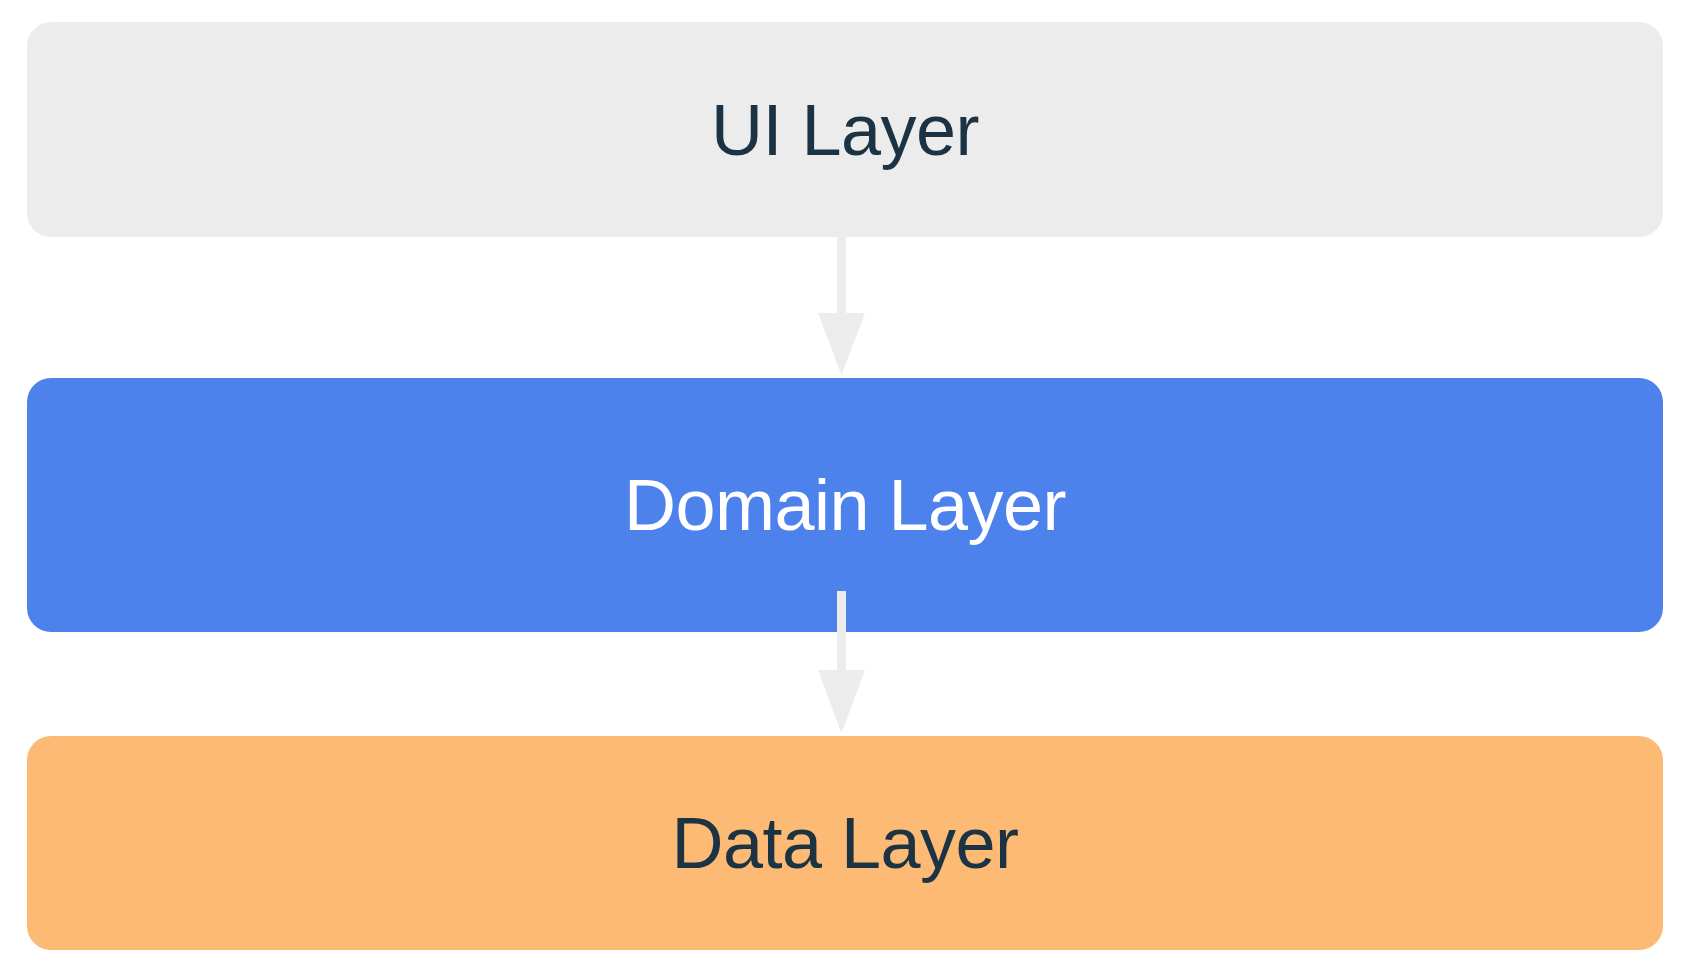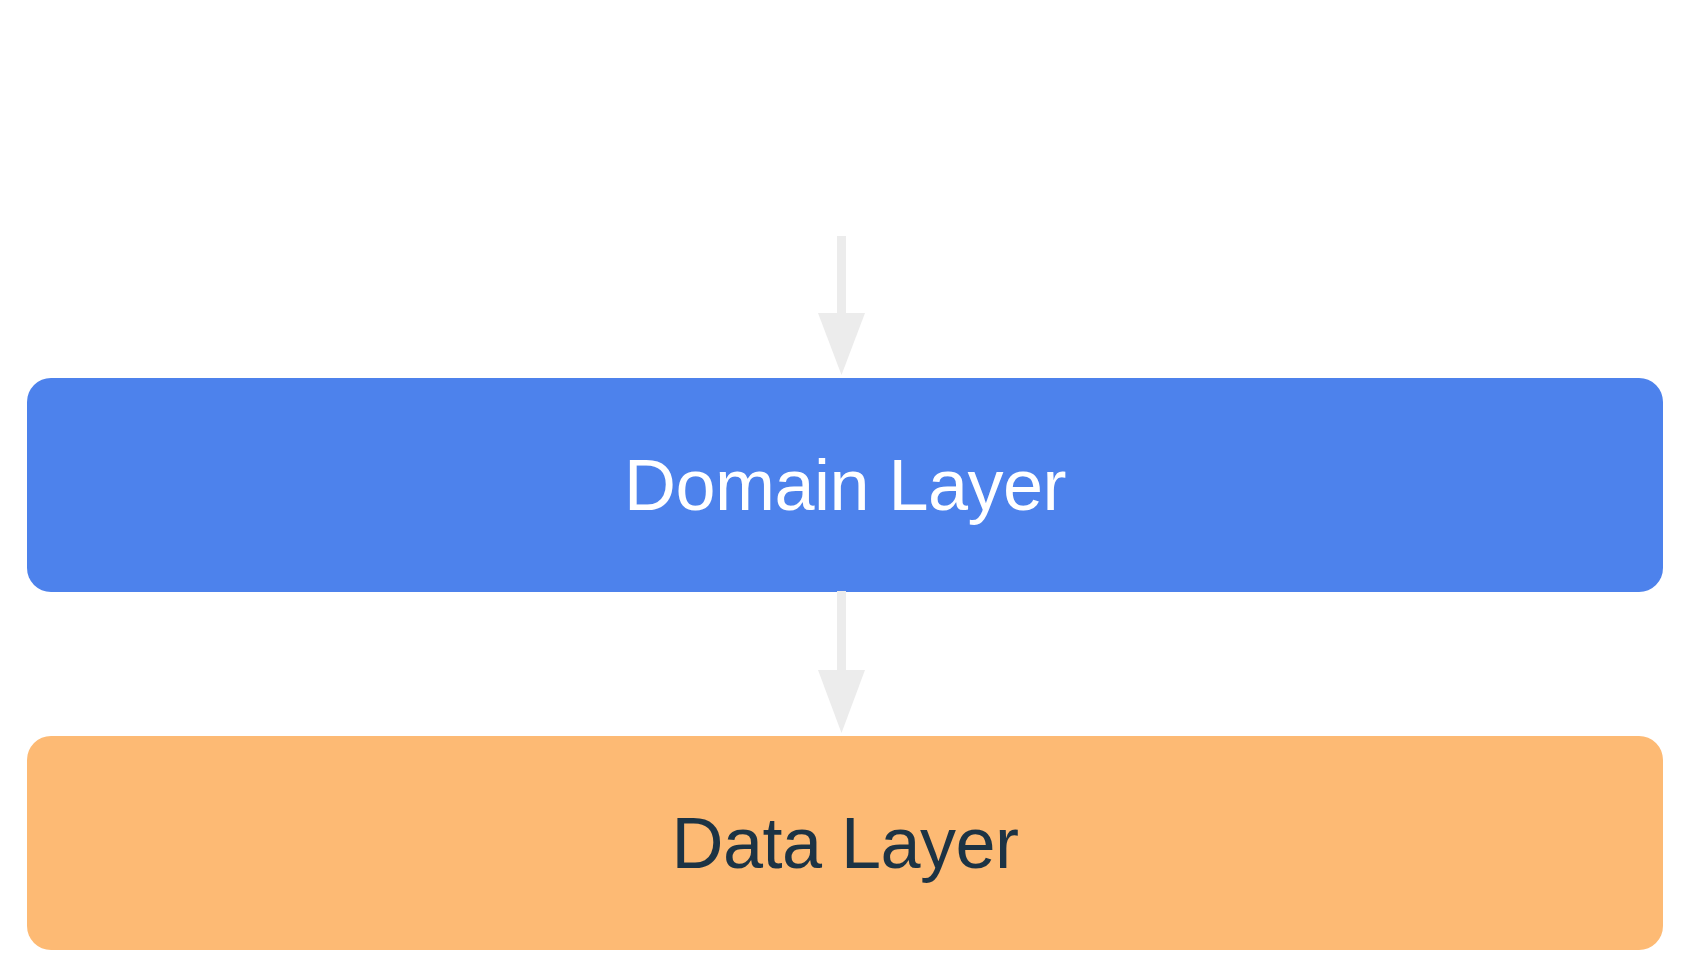--- a/index.html
+++ b/index.html
@@ -42,21 +42,21 @@
     user-select: none;
   }
 
   .layer-node.ui-layer {
     top: 22px;
     height: 215px;
     background: #ececec;
   }
   .layer-node.domain-layer {
     top: 378px;
-    height: 214px;
+    height: 254px;
     background: #4d82ec;
   }
   .layer-node.data-layer {
     top: 736px;
     height: 214px;
     background: #fdba74;
   }
 
   .label-dark  { color: #1c3344; }
   .label-light { color: #ffffff; }
@@ -76,20 +76,23 @@
   .connector.connector-domain-to-data {
     top: 591px;
     height: 144px;
   }
 </style>
 </head>
 <body>
 
 <div id="diagram-canvas">
 
+  <div class="layer-node ui-layer">
+    <span class="layer-label label-dark">UI Layer</span>
+  </div>
 
   <div class="connector connector-ui-to-domain">
     <svg width="47" height="141" viewBox="0 0 47 141" aria-hidden="true">
       <rect x="19" y="0" width="9" height="78" fill="#ececec"></rect>
       <polygon points="0,77 47,77 23.5,139" fill="#ececec"></polygon>
     </svg>
   </div>
 
   <div class="layer-node domain-layer">
     <span class="layer-label label-light">Domain Layer</span>

